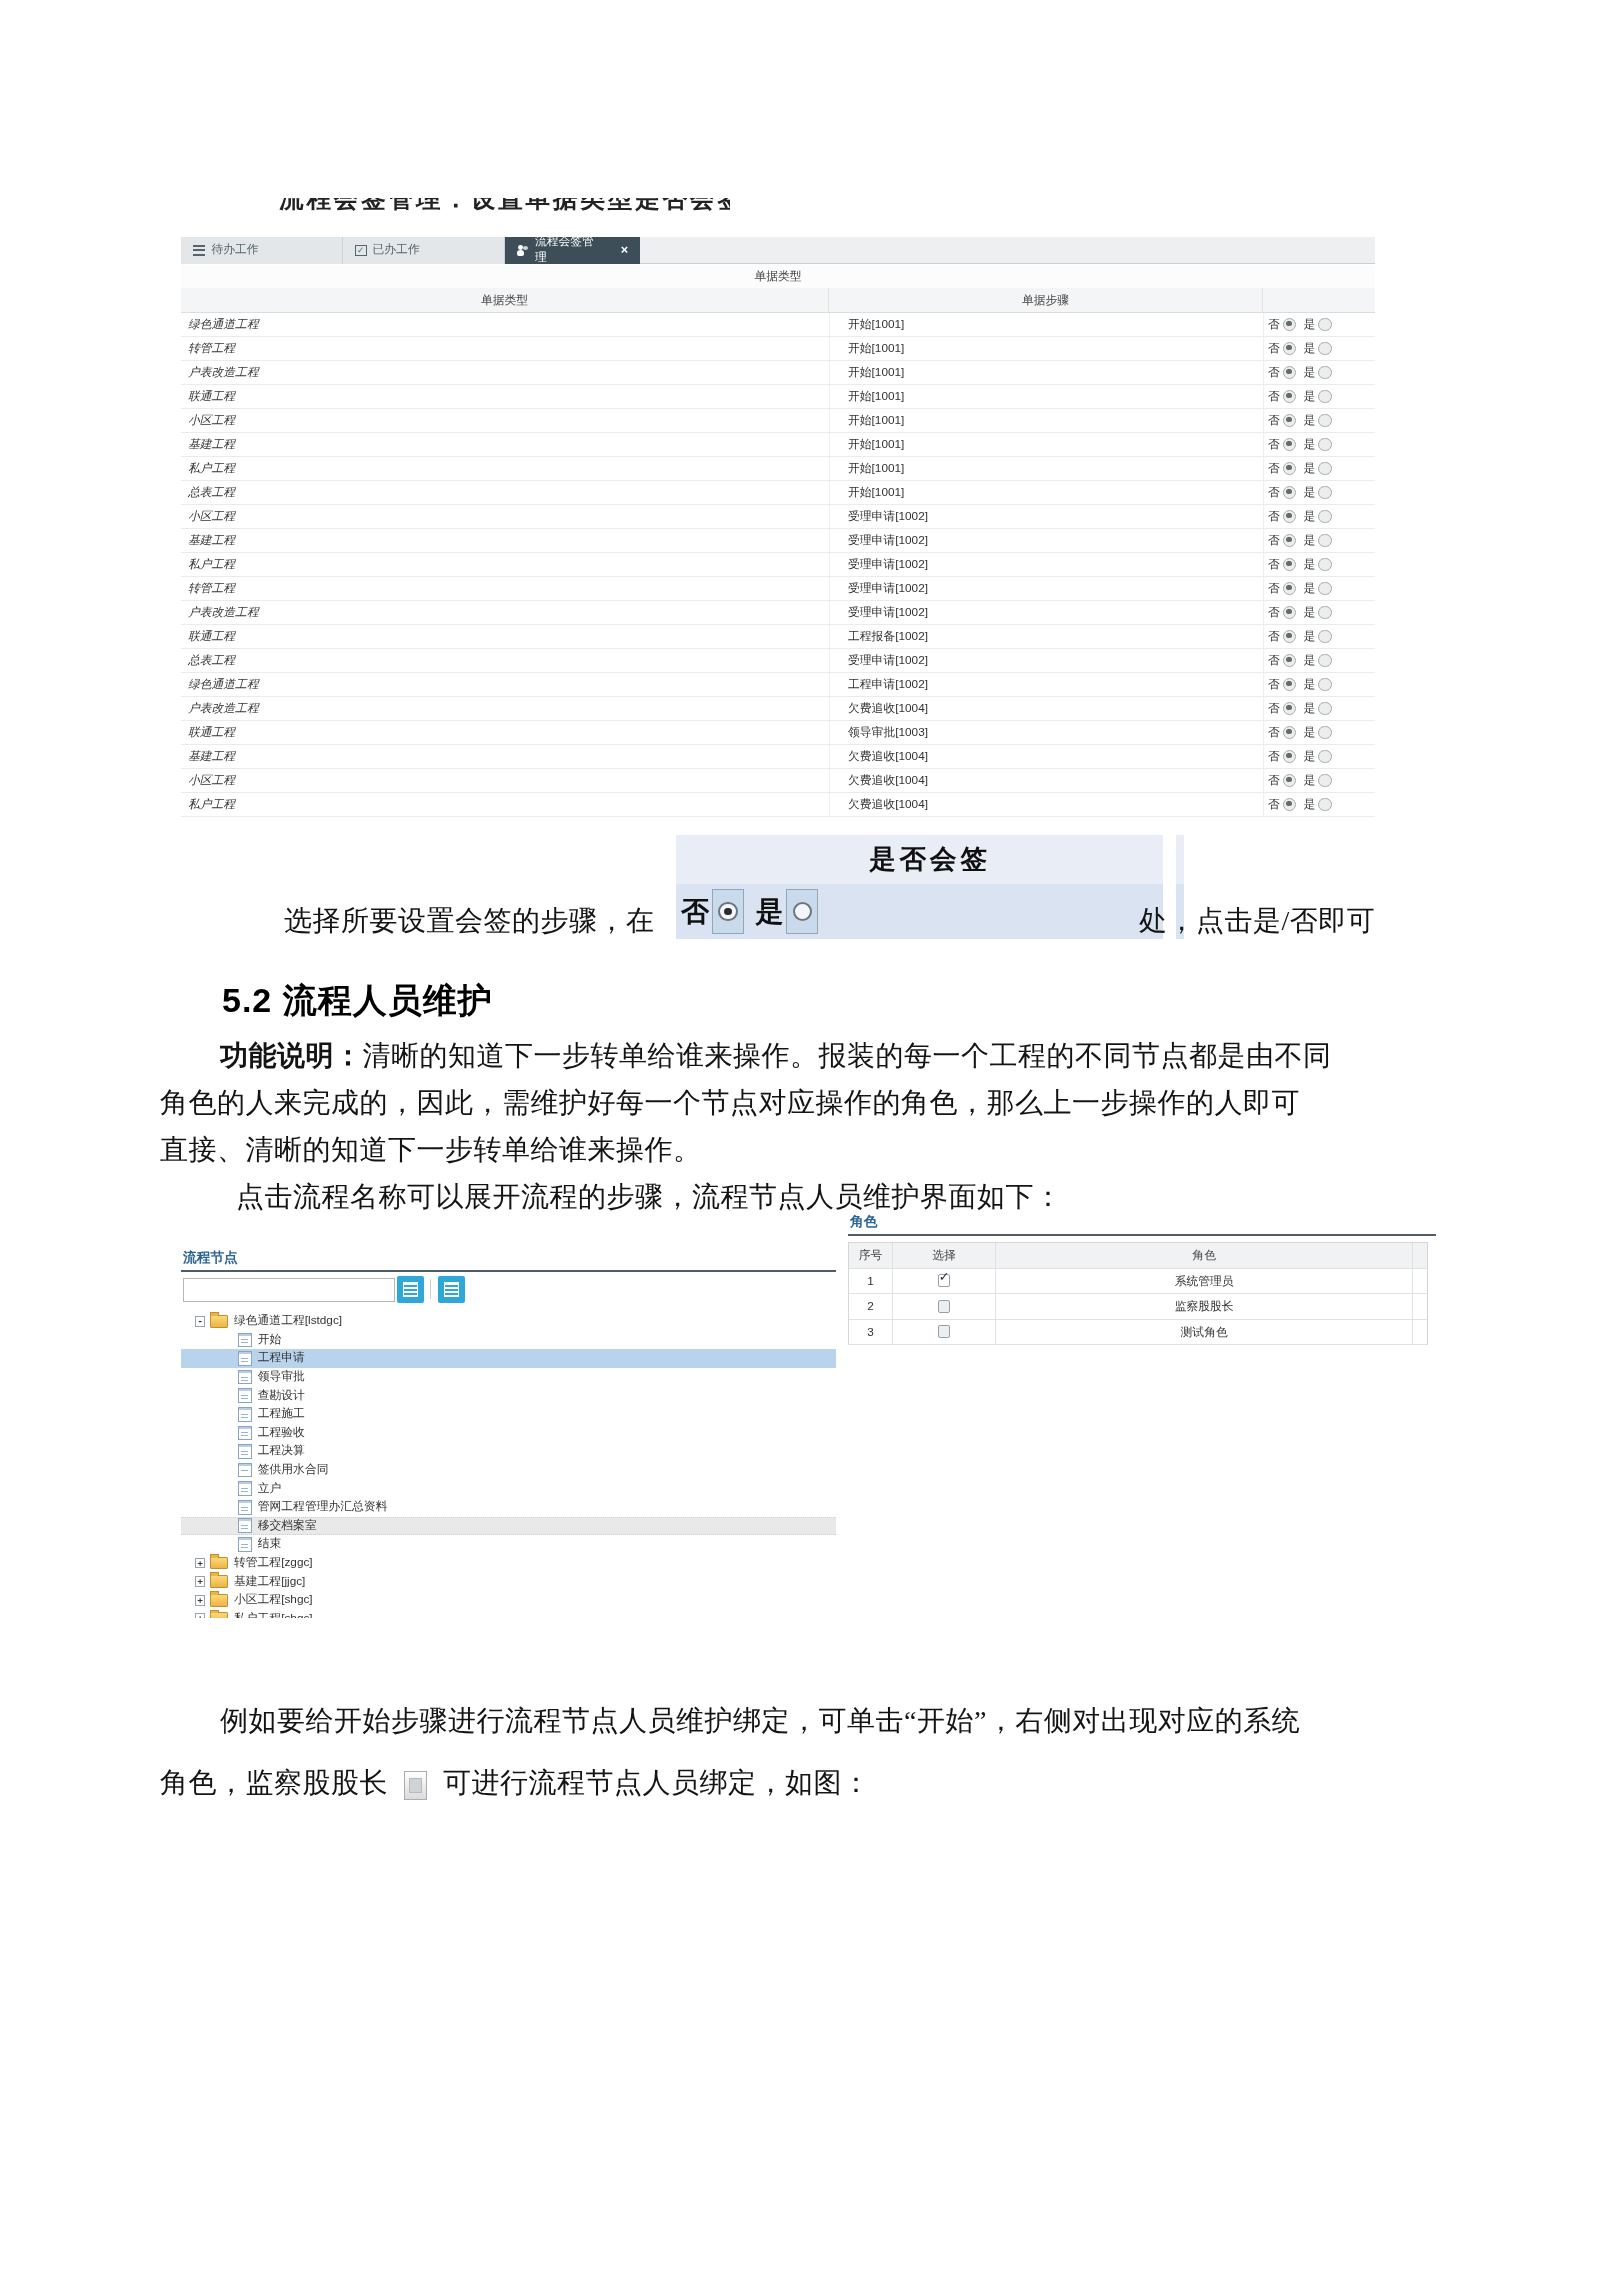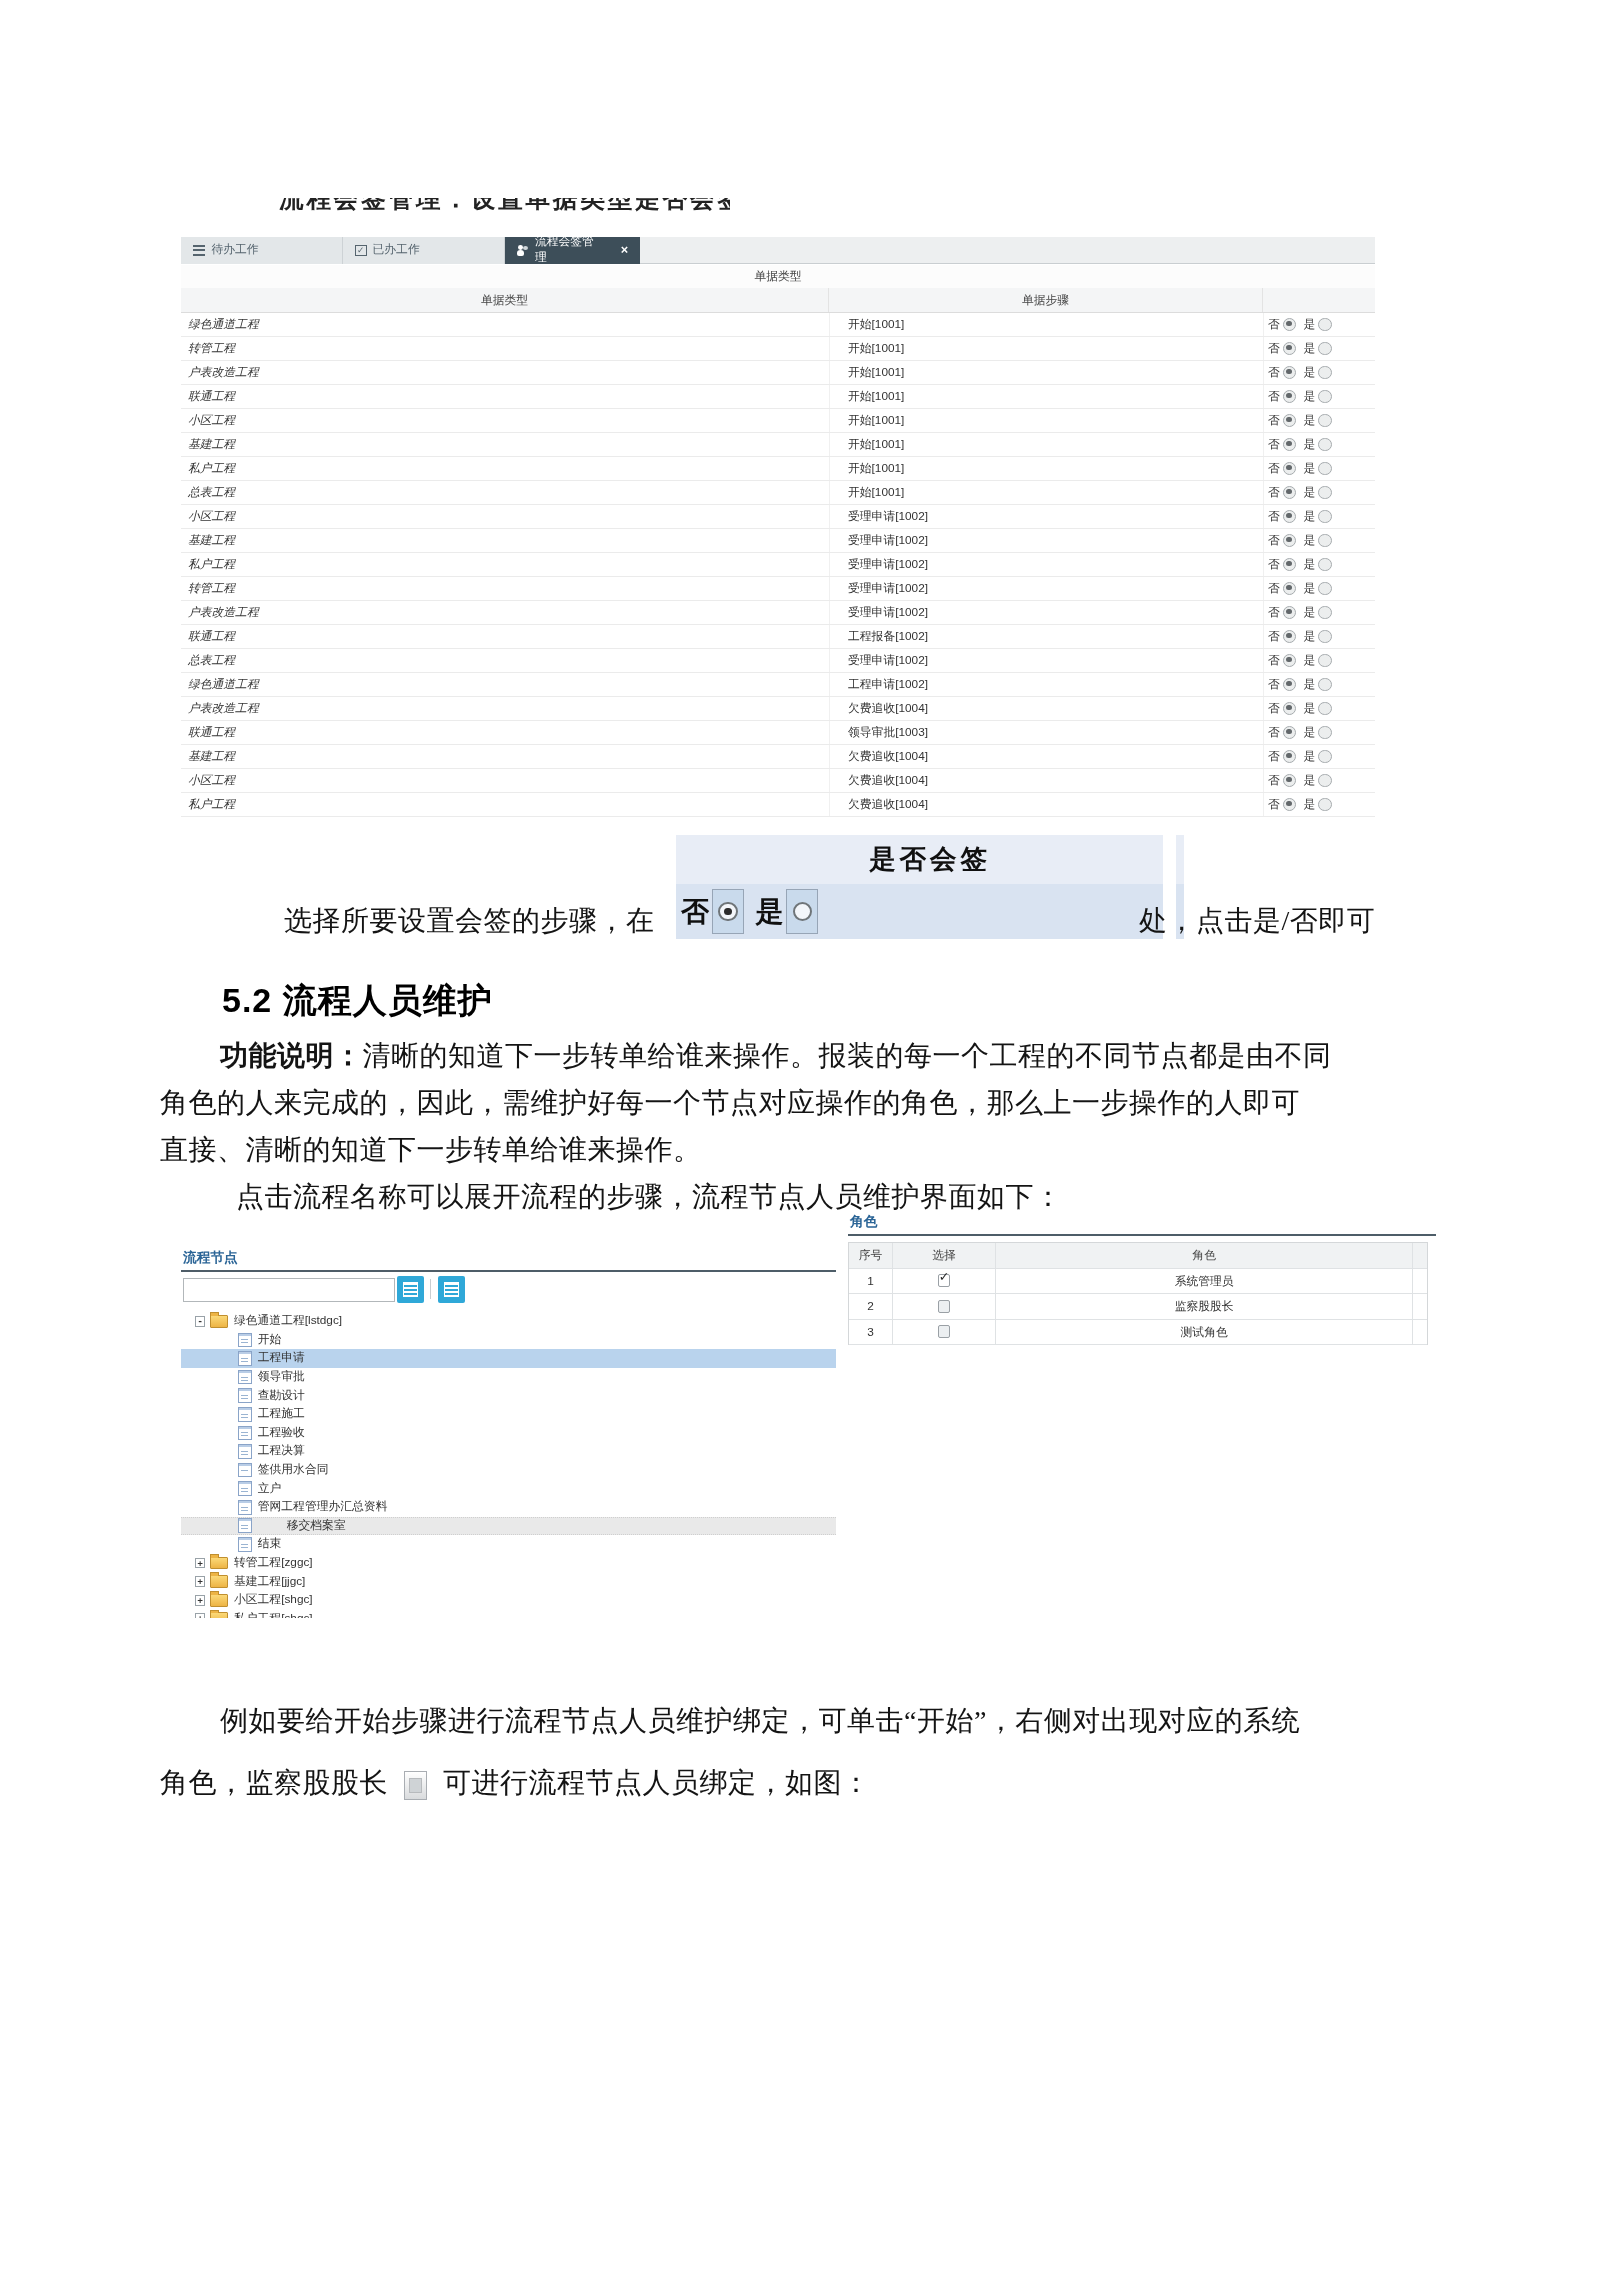--- a/index.html
+++ b/index.html
@@ -86,21 +86,21 @@
   .icobtn{position:absolute;top:27.4px;width:26.5px;height:26.5px;background:#2fa8d8;border-radius:2px;
         display:flex;align-items:center;justify-content:center;cursor:default;}
   .icobtn .g{width:12.7px;height:12.7px;border:1px solid #fff;background:
         repeating-linear-gradient(#ffffff 0 2px,transparent 2px 3.9px);}
   .vsep{position:absolute;left:249px;top:30px;width:1px;height:19.6px;background:#c9ced1;}
   .ftree{position:absolute;left:0;top:63px;width:100%;}
   .titem{height:18.6px;display:flex;align-items:center;font-size:11.8px;color:#333;white-space:nowrap;cursor:default;}
   .lvl0{padding-left:13.7px;}
   .lvl1{padding-left:57px;}
   .selblue{background:#b9d3ed;}
-  .selgray{background:#e9e9e9;border-top:1px dotted #cfcfcf;border-bottom:1px dotted #cfcfcf;box-sizing:border-box;gap:29px;}
+  .selgray{background:#e9e9e9;border-top:1px dotted #cfcfcf;border-bottom:1px dotted #cfcfcf;box-sizing:border-box;}
   .exp{width:10.8px;height:10.8px;border:1px solid #99a2a8;background:#fff;font:bold 8.8px/8.8px "DejaVu Sans Mono",monospace;
         text-align:center;color:#333;margin-right:4.9px;box-sizing:border-box;flex:none;}
   .fold{width:15.7px;height:10.8px;background:linear-gradient(#fbd978,#edb445);border:1px solid #c08f2f;
         border-radius:1px;margin-right:5.9px;position:relative;flex:none;}
   .fold::before{content:"";position:absolute;left:-1px;top:-3.9px;width:6.9px;height:2.9px;background:#edb445;
         border:1px solid #c08f2f;border-bottom:none;}
   .nodeico{width:11.8px;height:12.7px;background:#fff;border:1px solid #8aa4c8;margin-right:5.9px;flex:none;
         box-shadow:inset 0 2px 0 #b9cde6;position:relative;}
   .nodeico::after{content:"";position:absolute;left:2px;top:5.9px;width:6.9px;height:3.9px;
         background:repeating-linear-gradient(#9ab4d2 0 1px,transparent 1px 2.9px);}

